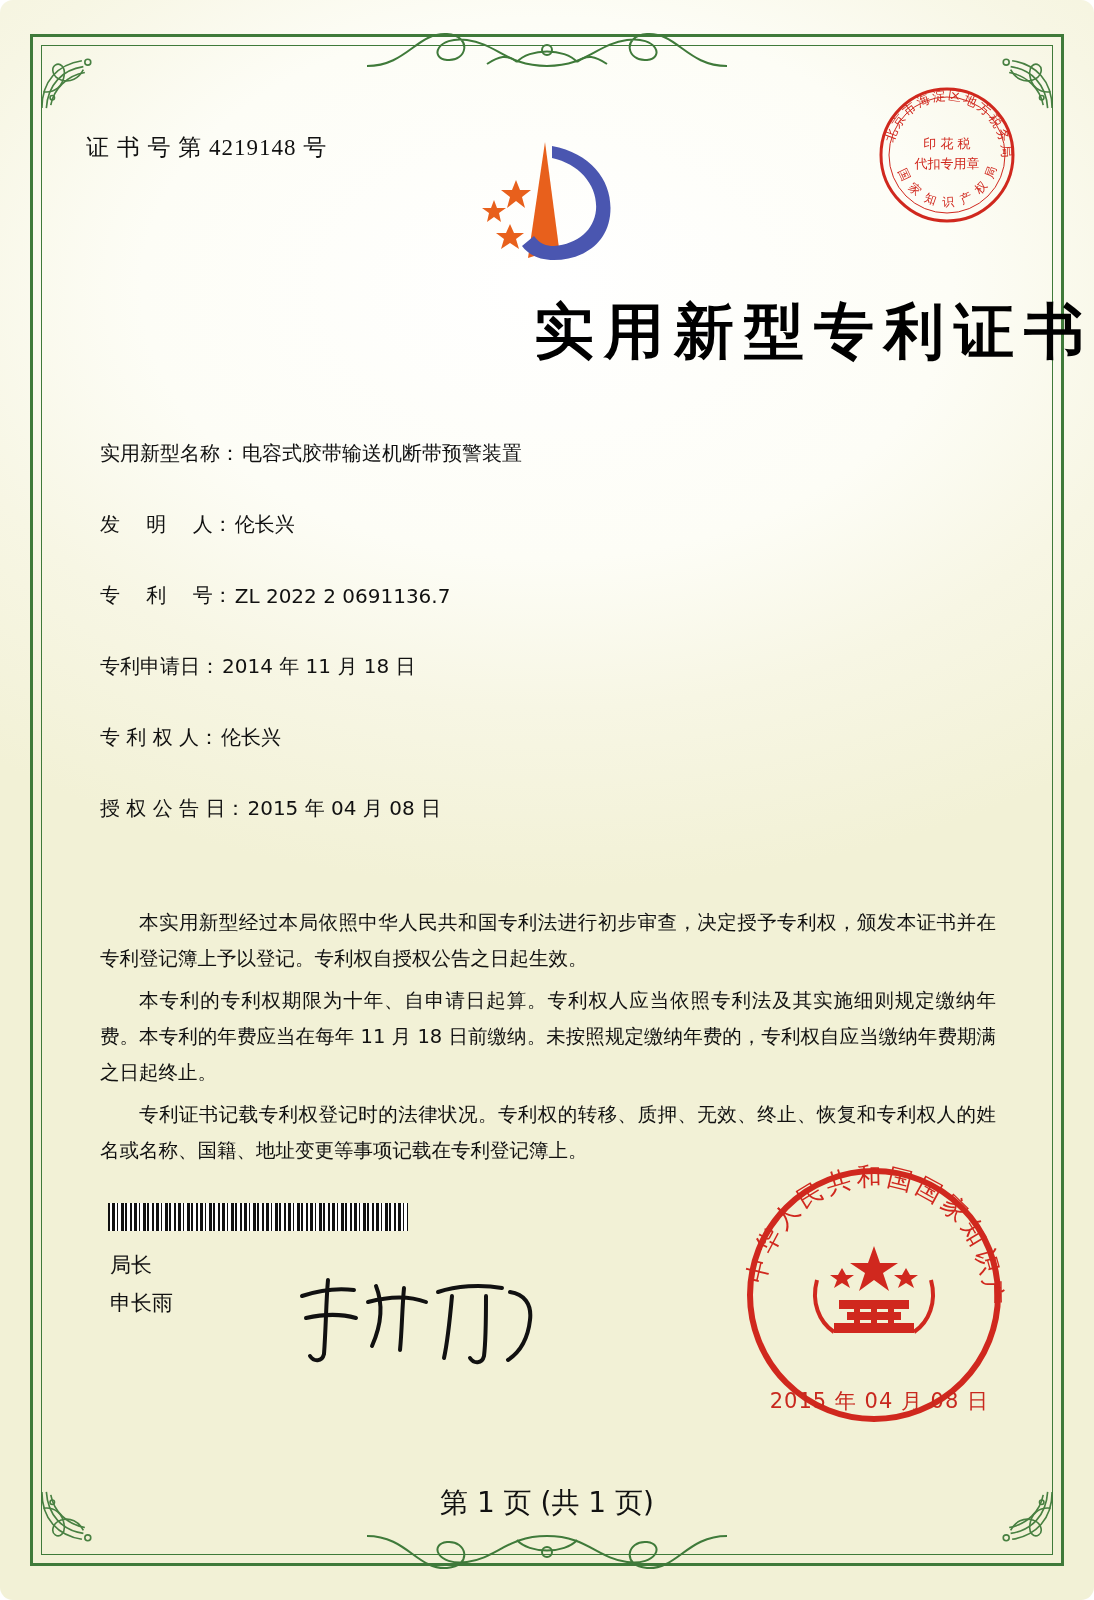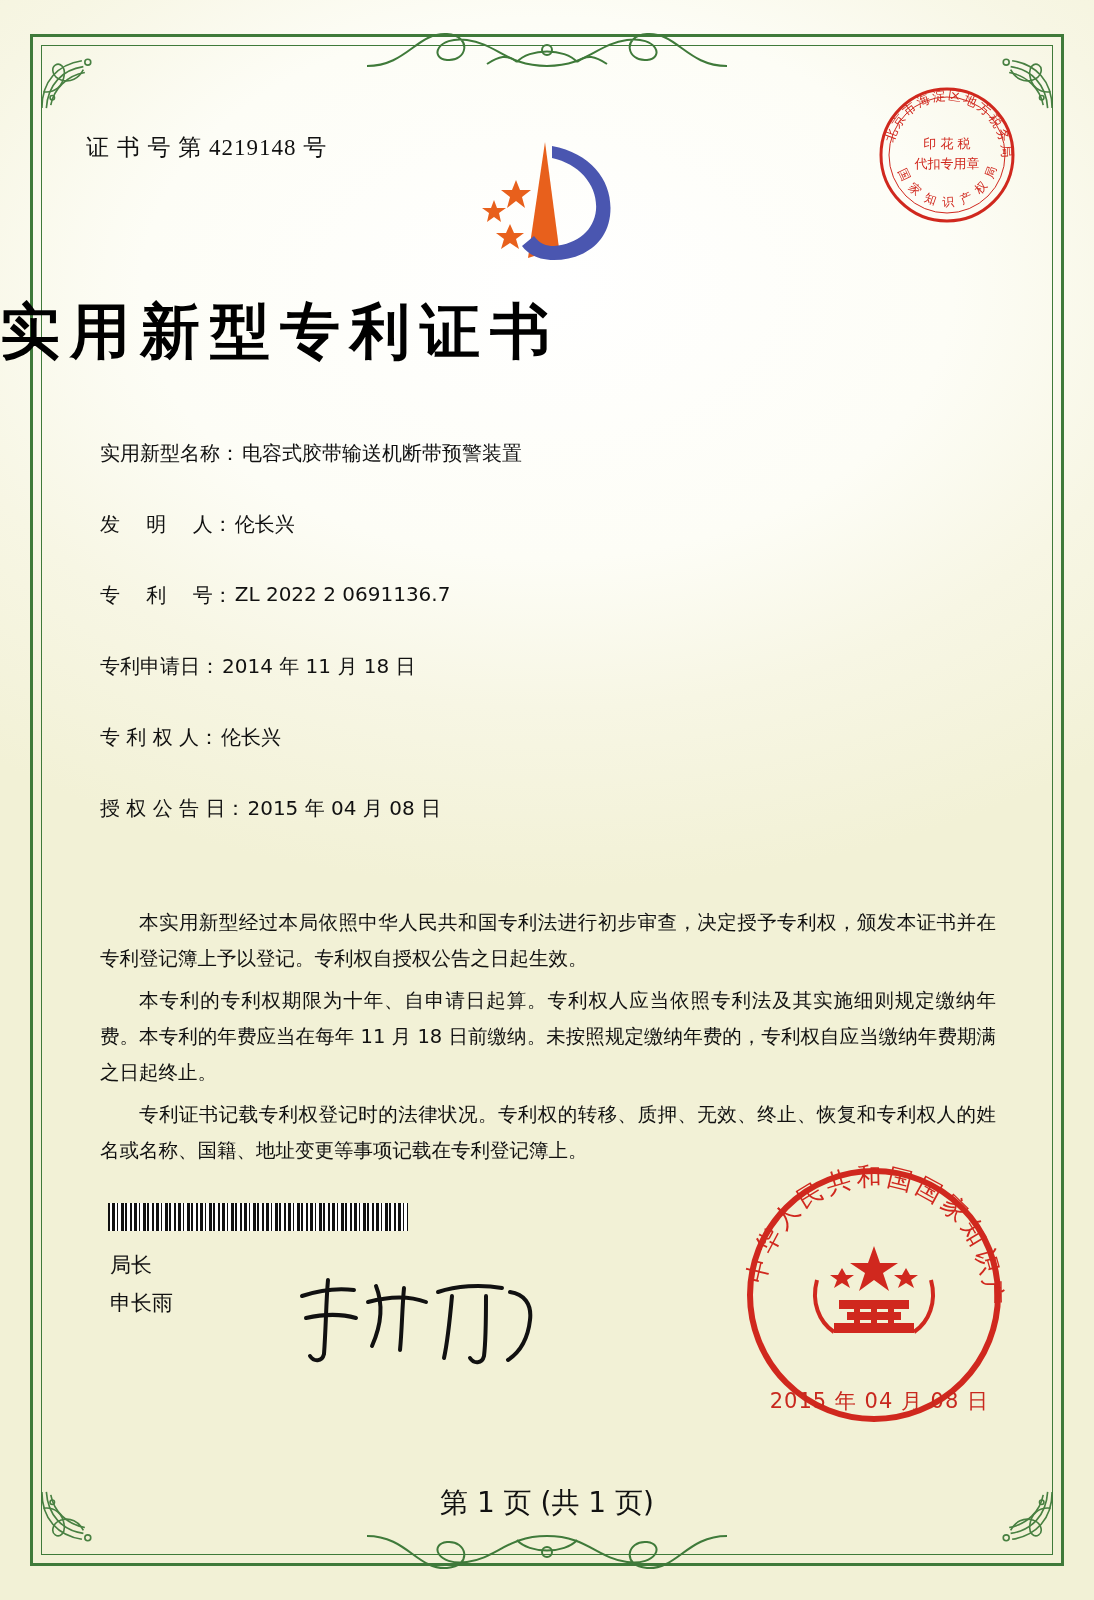--- a/index.html
+++ b/index.html
@@ -11,20 +11,21 @@
     font-family: "Liberation Serif", "DejaVu Serif", serif;
   }
   #page {
     position: relative;
     width: 1094px;
     height: 1600px;
     overflow: hidden;
     background:
       radial-gradient(ellipse 900px 600px at 50% 18%, #ffffff 0%, #fdfdf6 45%, #f7f6e4 70%, #f2f1d6 100%),
       linear-gradient(180deg, #ffffff 0%, #fbfbf0 40%, #f2f0cf 78%, #eceac0 100%);
+    border-radius: 13px;
   }
   
   .frame-outer {
     position: absolute;
     left: 30px; top: 34px; right: 30px; bottom: 34px;
     border: 3px solid #3f7a3a;
   }
   .frame-inner {
     position: absolute;
     left: 41px; top: 45px; right: 41px; bottom: 45px;
@@ -86,38 +87,38 @@
     top: 80px;
     width: 150px;
     height: 150px;
   }
   .tax-seal svg { width: 100%; height: 100%; }
 
   .doc-title {
     position: absolute;
     left: 0; right: 0;
     top: 292px;
-    text-align: left;
+    text-align: right;
     font-size: 60px;
     font-weight: bold;
     letter-spacing: 10px;
     color: #000;
     font-family: "DejaVu Sans", "Liberation Sans", sans-serif;
   }
 
   
   .fields {
     position: absolute;
     left: 100px;
     top: 440px;
     width: 900px;
   }
   .field-row {
     display: flex;
-    align-items: flex-start;
+    align-items: center;
     margin-bottom: 44px;
     font-size: 21px;
     color: #111;
   }
   .field-label {
     white-space: pre;
     font-family: "DejaVu Sans", "Liberation Sans", sans-serif;
     font-size: 20px;
   }
   .field-value {

